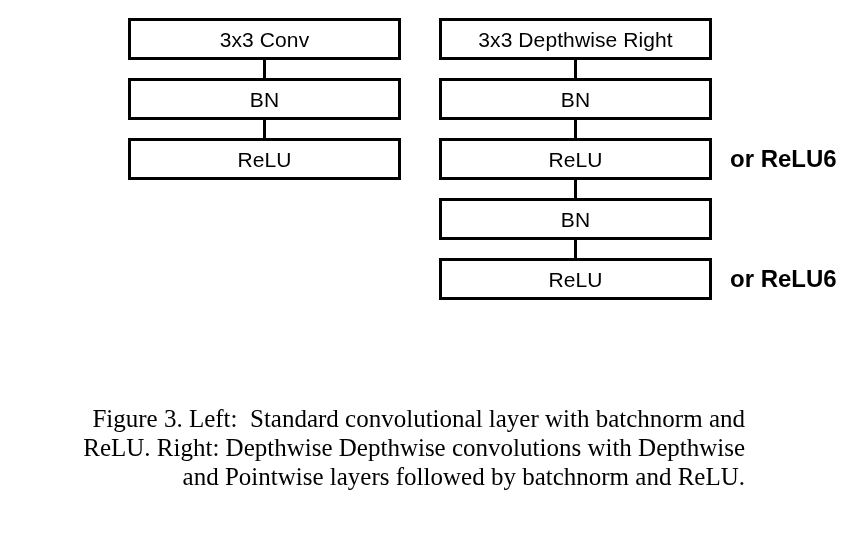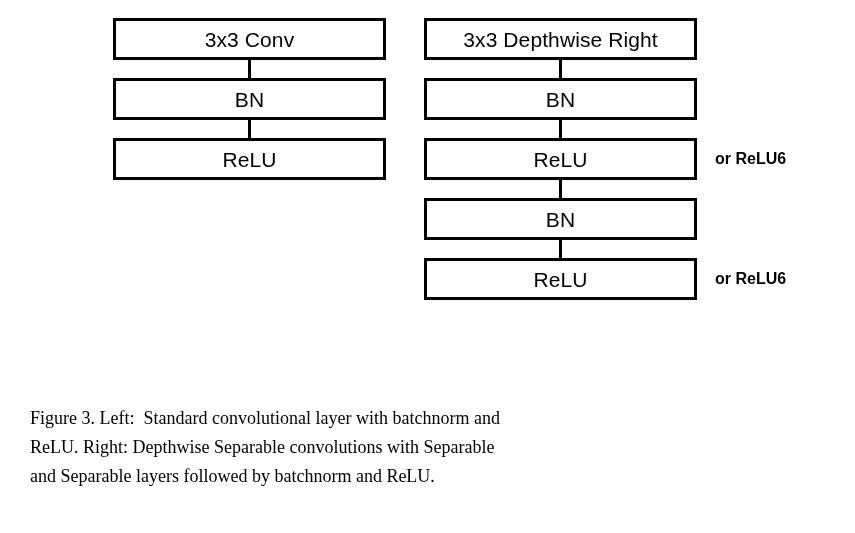--- a/index.html
+++ b/index.html
@@ -10,21 +10,21 @@
     width: 855px;
     height: 533px;
     background: #ffffff;
     font-family: "Liberation Sans", sans-serif;
     overflow: hidden;
     position: relative;
   }
 
   #figure-root {
     position: absolute;
-    left: 0;
+    left: 15px;
     top: 0;
     width: 745px;
     height: 533px;
   }
 
   
   .diagram {
     position: absolute;
     left: 0;
     top: 0;
@@ -79,38 +79,38 @@
   }
 
   
   .side-note {
     position: absolute;
     left: 291px;
     top: 42px;
     transform: translateY(-50%);
     font-family: "Liberation Sans", sans-serif;
     font-weight: bold;
-    font-size: 16px;
+    font-size: 24px;
     line-height: 1;
     color: #000000;
     white-space: nowrap;
   }
   .node-row .side-note { top: 21px; }
 
   
   .caption {
     position: absolute;
     left: 30px;
     top: 404px;
     width: 700px;
     font-family: "Liberation Serif", serif;
-    font-size: 18px;
+    font-size: 25px;
     line-height: 29px;
     color: #000000;
-    text-align: left;
+    text-align: right;
   }
   .caption-line { white-space: pre; }
 </style>
 </head>
 <body>
 
 <div id="figure-root">
 
   <div class="diagram">
 
@@ -176,17 +176,17 @@
         </div>
         <span class="side-note">or ReLU6</span>
       </div>
 
     </div>
 
   </div>
 
   <div class="caption">
     <div class="caption-line">Figure 3. Left:  Standard convolutional layer with batchnorm and</div>
-    <div class="caption-line">ReLU. Right: Depthwise Separable convolutions with Separable</div>
-    <div class="caption-line">and Separable layers followed by batchnorm and ReLU.</div>
+    <div class="caption-line">ReLU. Right: Depthwise Depthwise convolutions with Depthwise</div>
+    <div class="caption-line">and Pointwise layers followed by batchnorm and ReLU.</div>
   </div>
 
 </div>
 
 </body></html>

